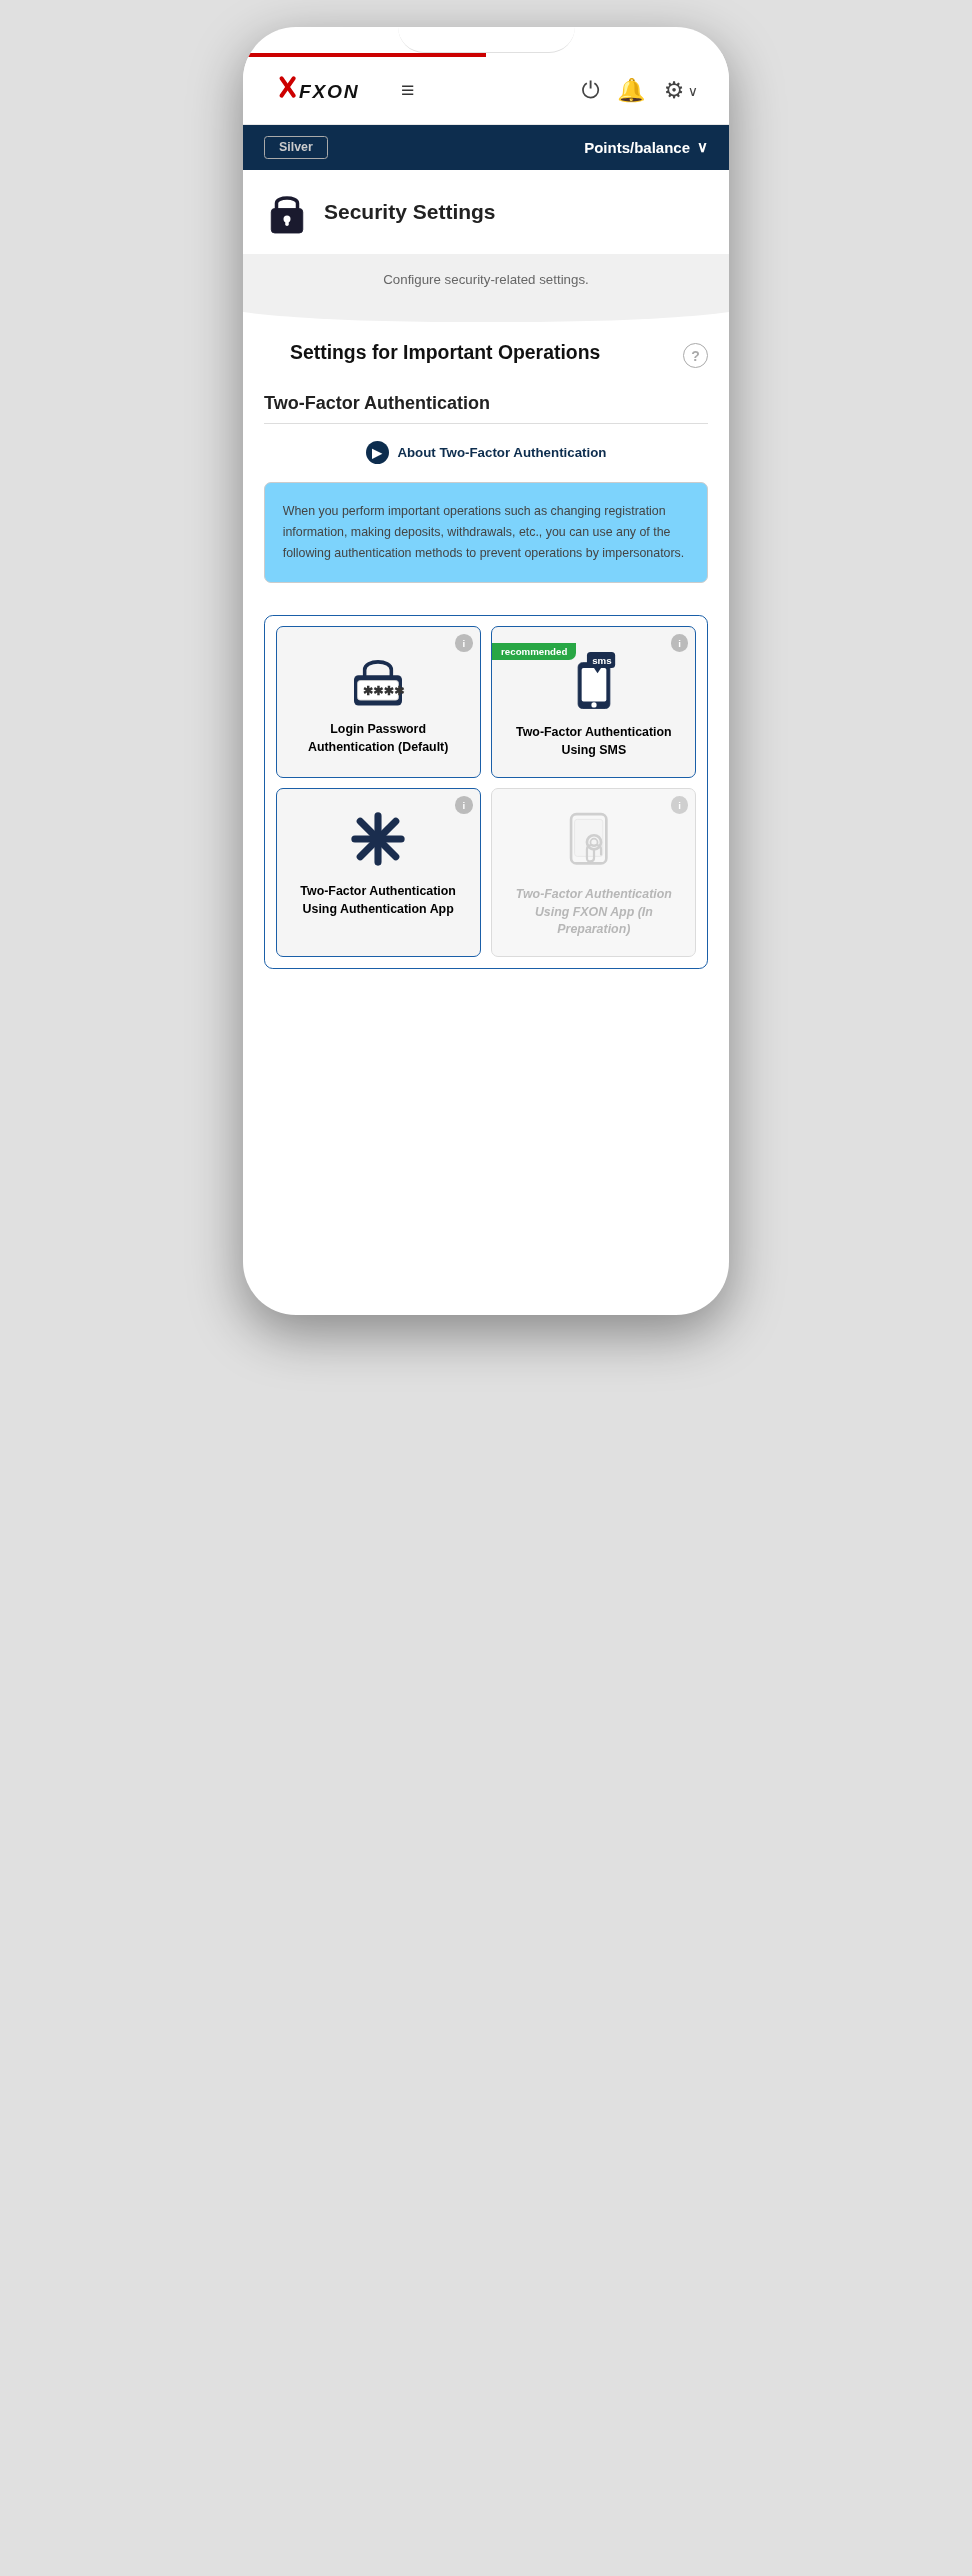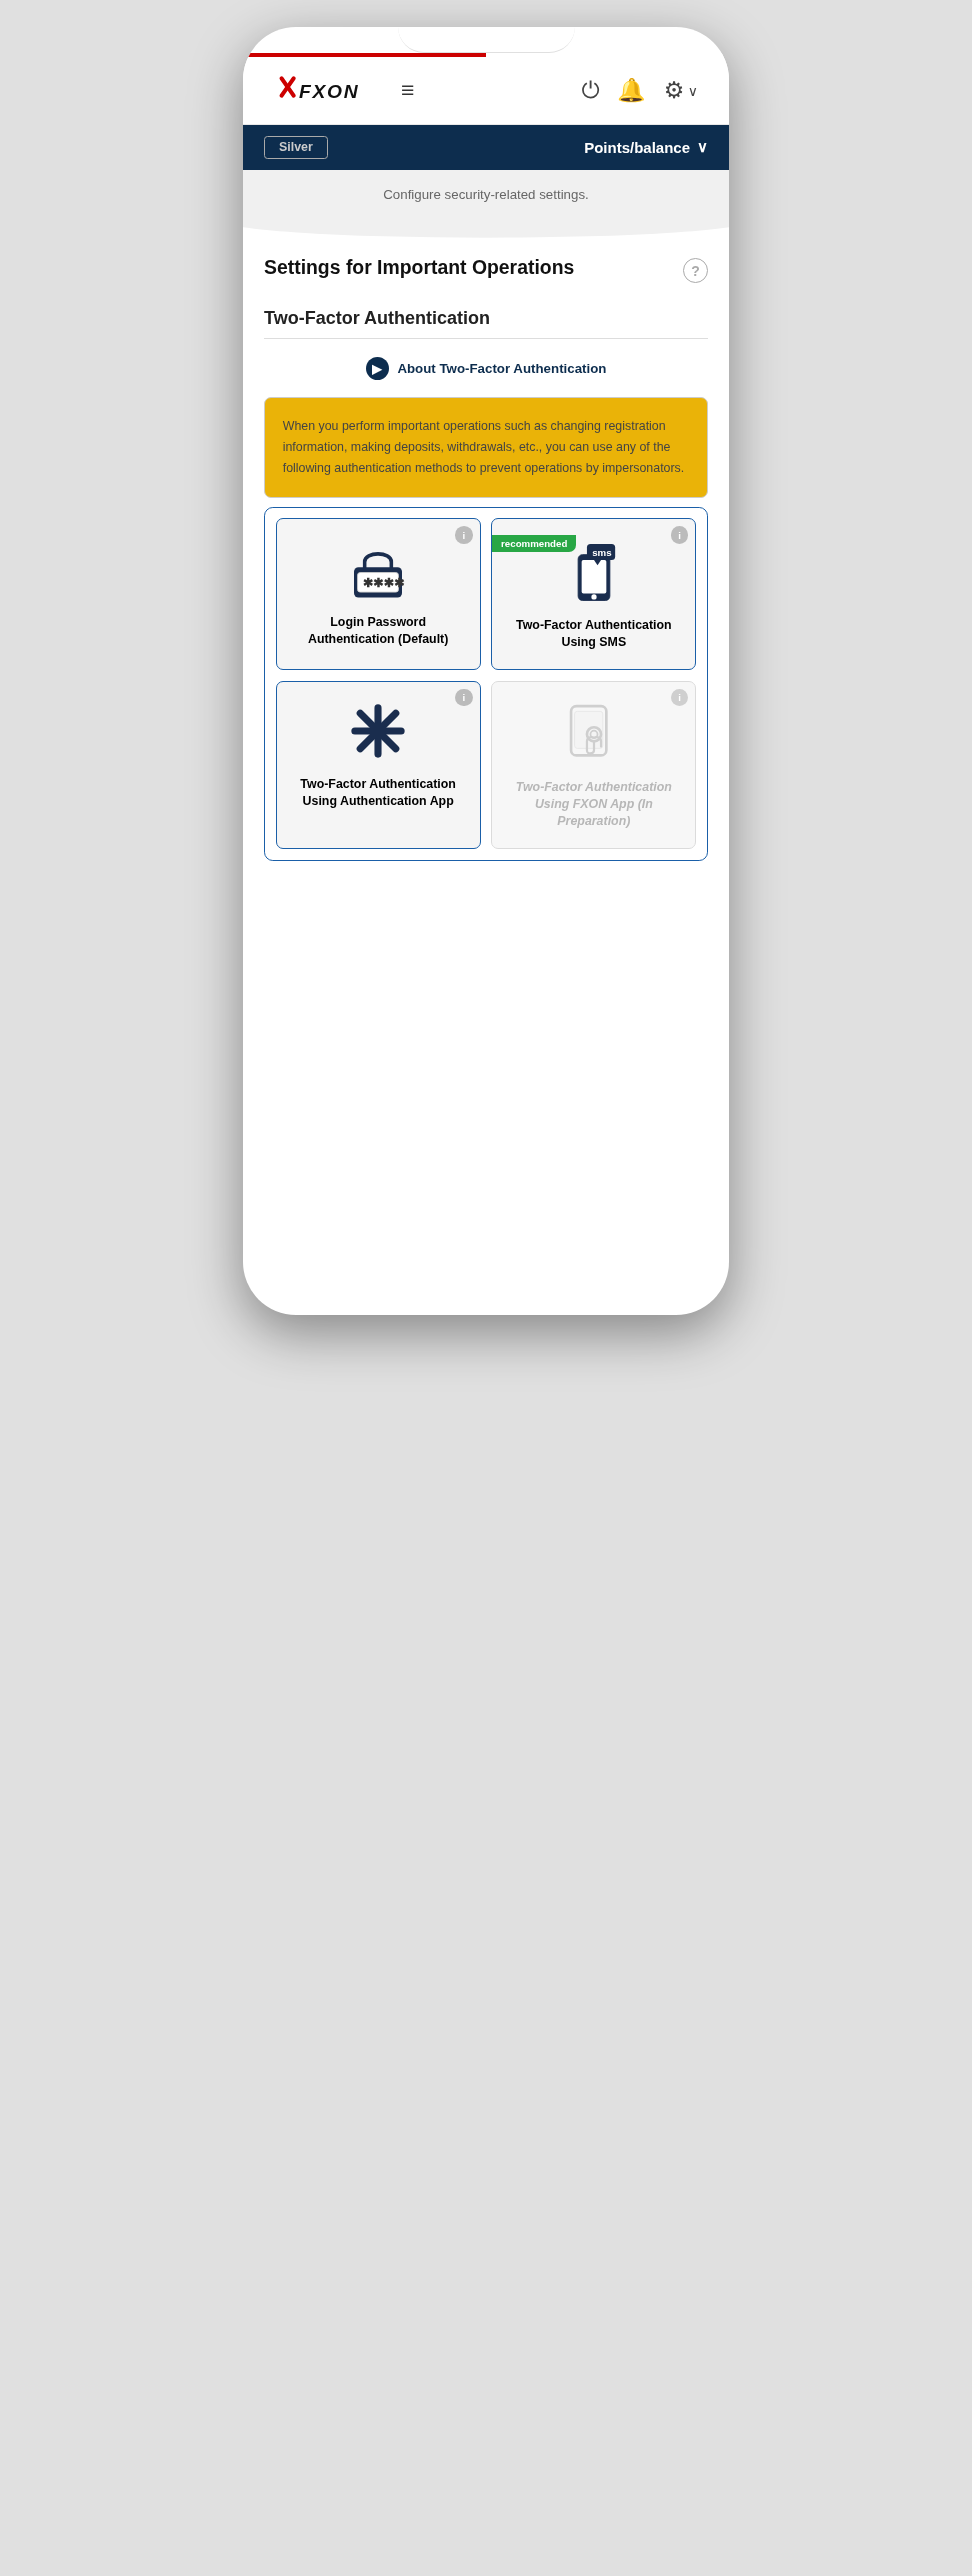--- a/index.html
+++ b/index.html
@@ -161,20 +161,21 @@
       padding: 35px 21px 21px;
       background: #fff;
     }
 
     .section-title {
       font-size: 19.4px;
       font-weight: 800;
       color: #111;
       margin-bottom: 14px;
       line-height: 1.3;
+      margin-left: 26px;
     }
 
     .section-subtitle {
       font-size: 18px;
       font-weight: 700;
       color: #222;
       margin-bottom: 8.8px;
     }
 
     .divider {
@@ -209,22 +210,22 @@
       font-size: 13.3px;
       font-weight: 700;
       color: #0d2d4e;
       cursor: pointer;
     }
 
     .description-box {
       border: 0.9px solid #ccc;
       border-radius: 7px;
       padding: 17.7px;
-      margin-bottom: 9px;
-      background: #eab308;
+      margin-bottom: 32px;
+      background: #7dd3fc;
     }
 
     .description-text {
       font-size: 12.4px;
       color: #444;
       line-height: 1.7;
     }
 
     
     .auth-grid-outer {
@@ -340,20 +341,31 @@
   </div>
 
   <div class="points-bar">
     <div class="silver-badge">Silver</div>
     <div class="points-balance">
       <span>Points/balance</span>
       <span>∨</span>
     </div>
   </div>
 
+  <div class="page-header">
+    <div class="lock-icon-container">
+      <svg width="42" height="46" viewBox="0 0 48 52">
+        <rect x="6" y="22" width="36" height="28" rx="4" fill="#1a1a2e" stroke="#1a1a2e" stroke-width="1"></rect>
+        <path d="M12 22 V16 C12 8 36 8 36 16 V22" fill="none" stroke="#1a1a2e" stroke-width="4" stroke-linecap="round"></path>
+        <circle cx="24" cy="34" r="4" fill="#fff"></circle>
+        <rect x="22" y="34" width="4" height="8" rx="2" fill="#fff"></rect>
+      </svg>
+    </div>
+    <h1 class="page-title">Security Settings</h1>
+  </div>
 
   <div class="subtitle-card">
     <p class="subtitle-text">Configure security-related settings.</p>
   </div>
 
   <div class="main-content">
 
     <div style="display:flex; align-items:flex-start; justify-content:space-between; margin-bottom:14px;">
       <h2 class="section-title" style="max-width:85%;">Settings for Important Operations</h2>
       <div style="width:25px; height:25px; border-radius:50%; border:1.8px solid #aaa; display:flex; align-items:center; justify-content:center; color:#aaa; font-size:14px; font-weight:700; margin-top:3.5px; cursor:pointer; flex-shrink:0;">?</div>

